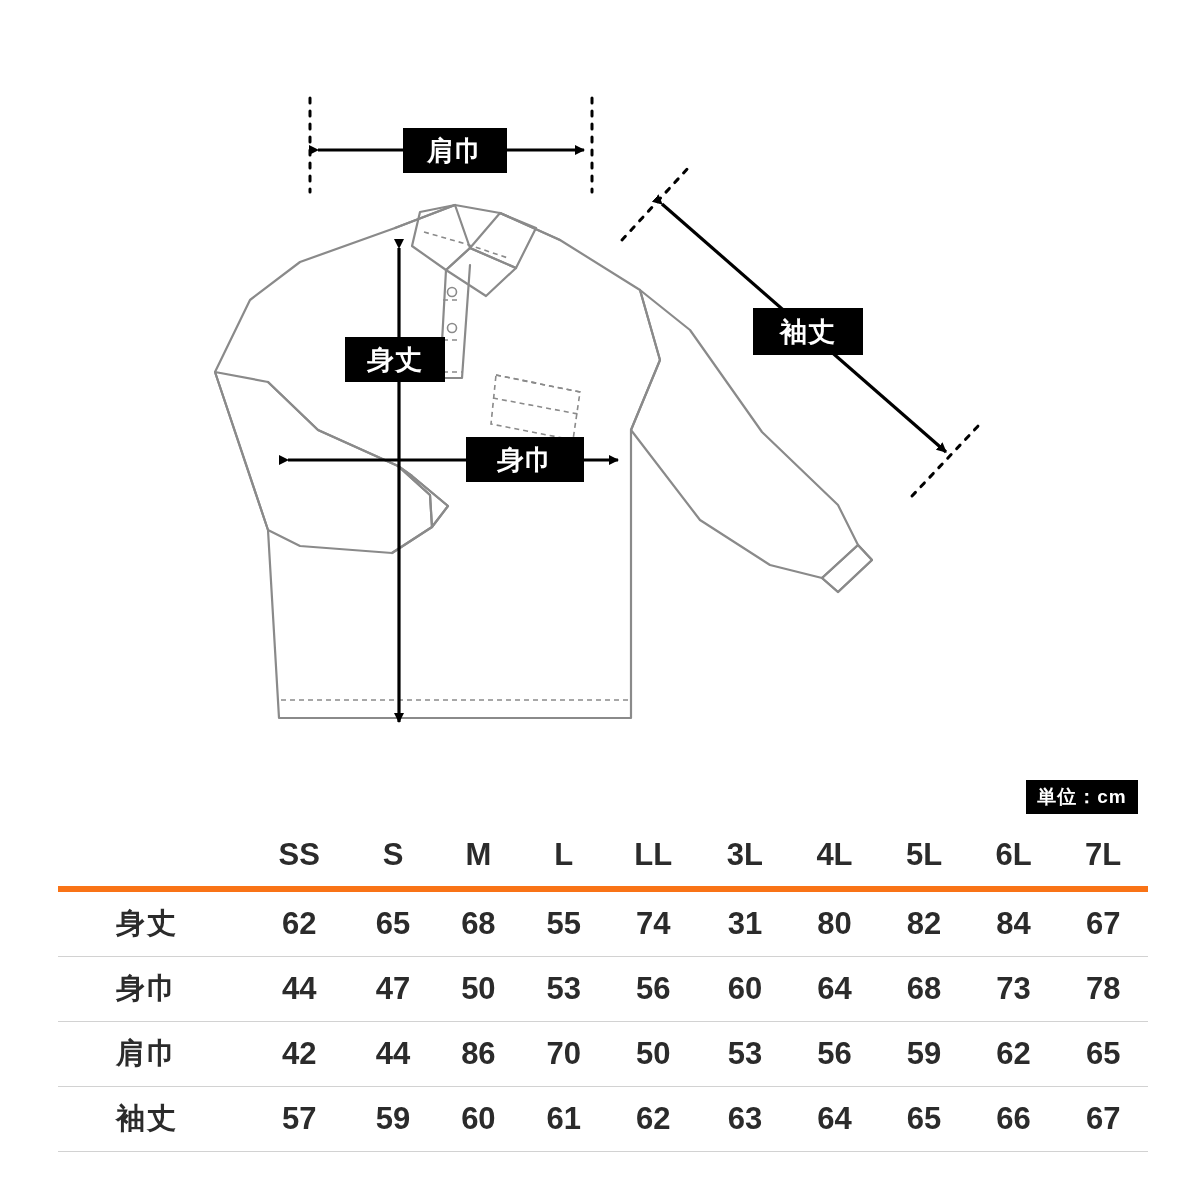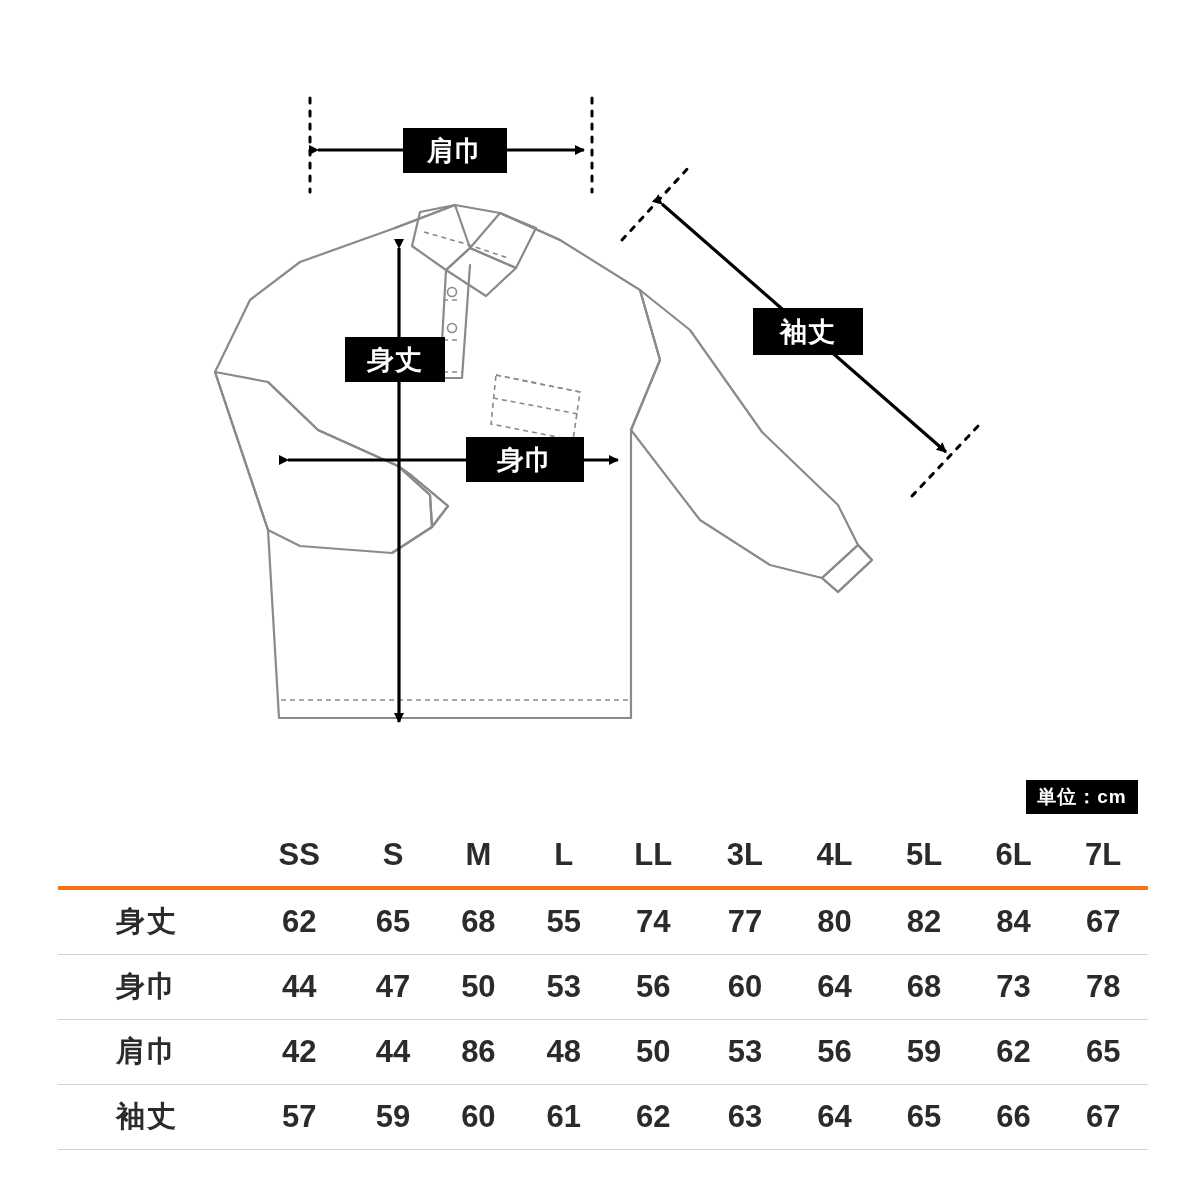--- a/index.html
+++ b/index.html
@@ -87,21 +87,21 @@
     text-align: center;
     font-weight: bold;
     color: #2b2b2b;
     padding: 0;
   }
   #size-table thead th {
     font-size: 31px;
     font-weight: bold;
     height: 62px;
     vertical-align: middle;
-    border-bottom: 4px solid #f97316;
+    border-bottom: 6px solid #f97316;
   }
   #size-table tbody tr {
     border-bottom: 1px solid #d2d2d2;
   }
   #size-table tbody td {
     font-size: 31px;
     height: 64px;
     vertical-align: middle;
   }
   #size-table tbody td.rowlabel {
@@ -226,21 +226,21 @@
         </tr>
     </thead>
     <tbody>
         <tr>
           <td class="rowlabel">身丈</td>
           <td>62</td>
           <td>65</td>
           <td>68</td>
           <td>55</td>
           <td>74</td>
-          <td>77</td>
+          <td>31</td>
           <td>80</td>
           <td>82</td>
           <td>84</td>
           <td>67</td>
         </tr>
         <tr>
           <td class="rowlabel">身巾</td>
           <td>44</td>
           <td>47</td>
           <td>50</td>
@@ -250,21 +250,21 @@
           <td>64</td>
           <td>68</td>
           <td>73</td>
           <td>78</td>
         </tr>
         <tr>
           <td class="rowlabel">肩巾</td>
           <td>42</td>
           <td>44</td>
           <td>86</td>
-          <td>48</td>
+          <td>70</td>
           <td>50</td>
           <td>53</td>
           <td>56</td>
           <td>59</td>
           <td>62</td>
           <td>65</td>
         </tr>
         <tr>
           <td class="rowlabel">袖丈</td>
           <td>57</td>

